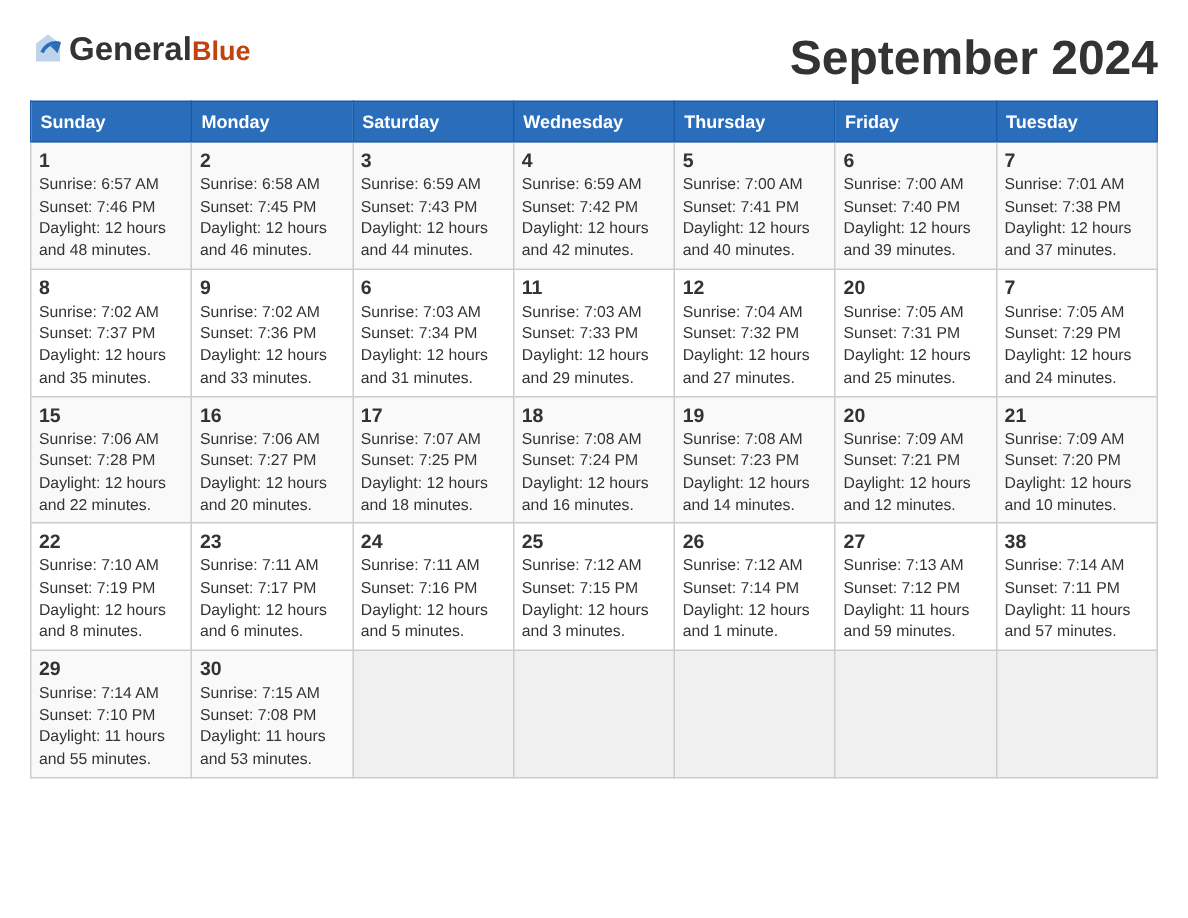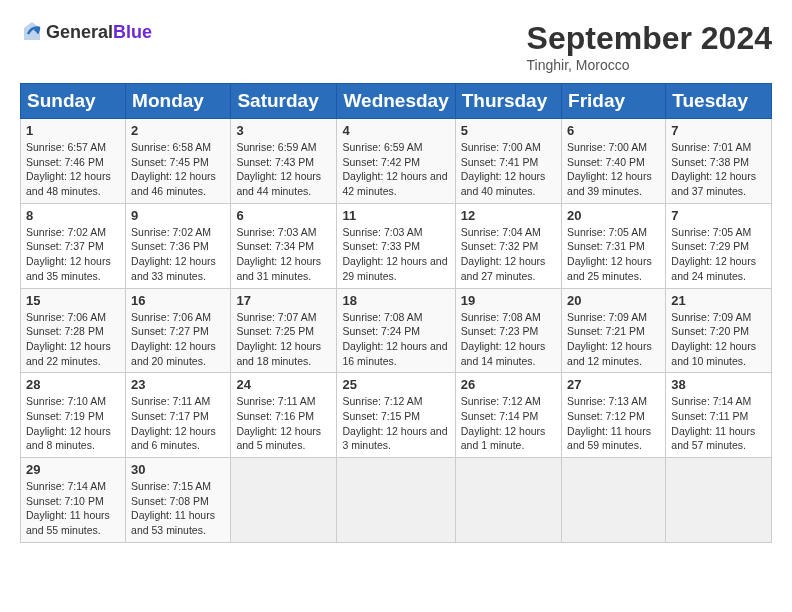--- a/index.html
+++ b/index.html
@@ -14,28 +14,28 @@
       display: flex;
       justify-content: space-between;
       align-items: flex-start;
       margin-bottom: 10px;
     }
     .logo {
       display: flex;
       align-items: center;
     }
     .logo-text-general {
-      font-size: 18px;
+      font-size: 22px;
       font-weight: bold;
       color: #333;
     }
     .logo-text-blue {
       font-size: 18px;
       font-weight: bold;
-      color: #6d28d9;
+      color: #c2410c;
     }
     .logo-icon {
       width: 24px;
       height: 24px;
       margin-right: 2px;
     }
     .title-area {
       text-align: left;
     }
     .month-title {
@@ -50,21 +50,21 @@
     .calendar {
       width: 100%;
       border-collapse: collapse;
       font-size: 11px;
     }
     .calendar thead th {
       background: #2a6ebb;
       color: #fff;
       text-align: left;
       padding: 6px 6px;
-      font-size: 19px;
+      font-size: 12px;
       font-weight: bold;
       border: 1px solid #1a5aaa;
     }
     .calendar tbody td {
       vertical-align: top;
       border: 1px solid #ccc;
       padding: 4px 5px;
       width: 107px;
       min-height: 80px;
       background: #fff;
@@ -100,21 +100,20 @@
       <path d="M12 2 L20 8 L20 20 L4 20 L4 8 Z" fill="#2a6ebb" opacity="0.3"></path>
       <path d="M8 14 Q12 6 20 8" stroke="#2a6ebb" fill="none" stroke-width="2.5"></path>
       <path d="M14 10 L20 8 L18 14" stroke="#2a6ebb" fill="#2a6ebb" stroke-width="1"></path>
     </svg>
     <span>
       <span class="logo-text-general">General</span><span class="logo-text-blue">Blue</span>
     </span>
   </div>
   <div class="title-area">
     <div class="month-title">September 2024</div>
-    <div class="subtitle">Tinghir, Morocco</div>
   </div>
 </div>
 
 <table class="calendar">
   <thead>
     <tr>
 
     <th>Sunday</th>
         <th>Monday</th>
         <th>Saturday</th>
@@ -210,21 +209,21 @@
           <span class="day-number">20</span>
           <div class="day-detail">Sunrise: 7:09 AM<br>Sunset: 7:21 PM<br>Daylight: 12 hours and 12 minutes.</div>
         </td>
         <td>
           <span class="day-number">21</span>
           <div class="day-detail">Sunrise: 7:09 AM<br>Sunset: 7:20 PM<br>Daylight: 12 hours and 10 minutes.</div>
         </td>
       </tr>
       <tr>
         <td>
-          <span class="day-number">28</span>
+          <span class="day-number">22</span>
           <div class="day-detail">Sunrise: 7:10 AM<br>Sunset: 7:19 PM<br>Daylight: 12 hours and 8 minutes.</div>
         </td>
         <td>
           <span class="day-number">23</span>
           <div class="day-detail">Sunrise: 7:11 AM<br>Sunset: 7:17 PM<br>Daylight: 12 hours and 6 minutes.</div>
         </td>
         <td>
           <span class="day-number">24</span>
           <div class="day-detail">Sunrise: 7:11 AM<br>Sunset: 7:16 PM<br>Daylight: 12 hours and 5 minutes.</div>
         </td>

